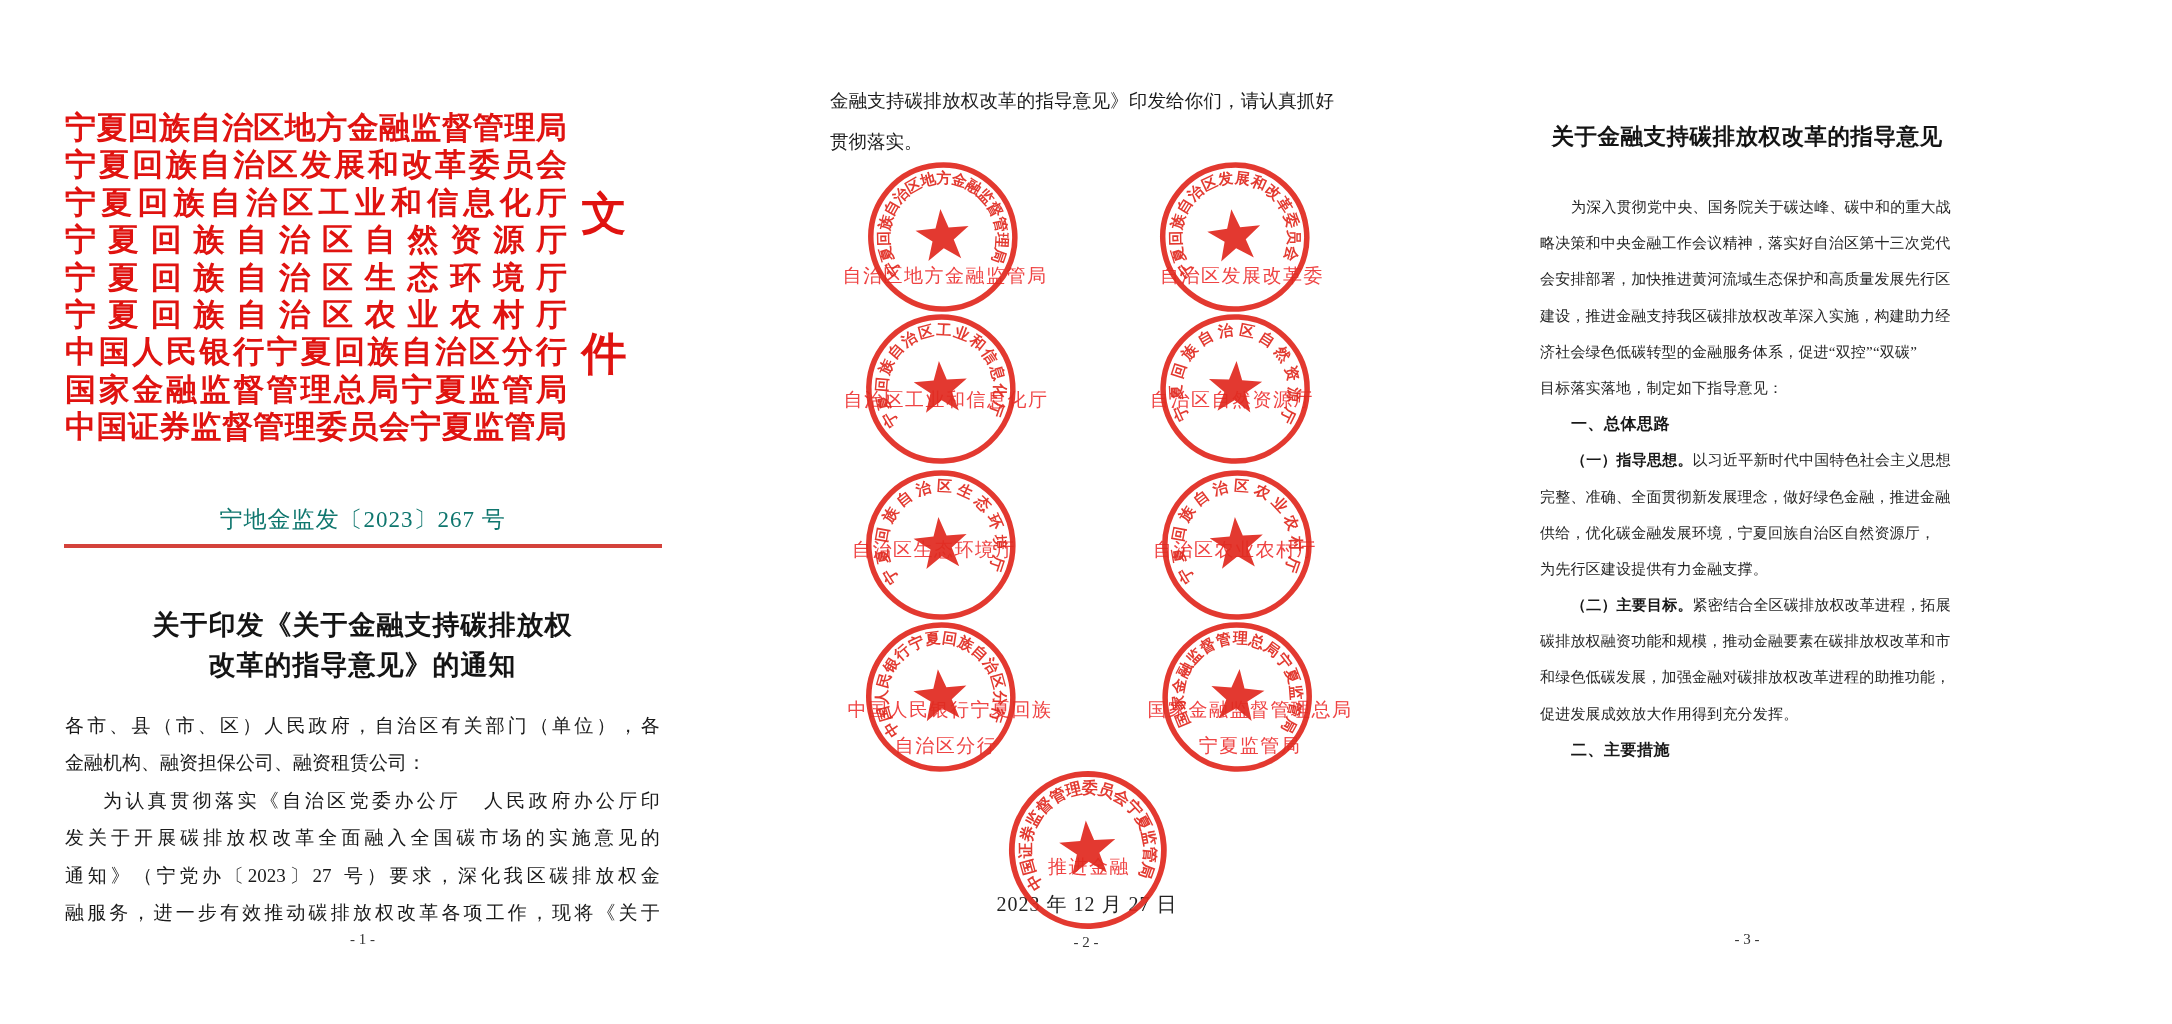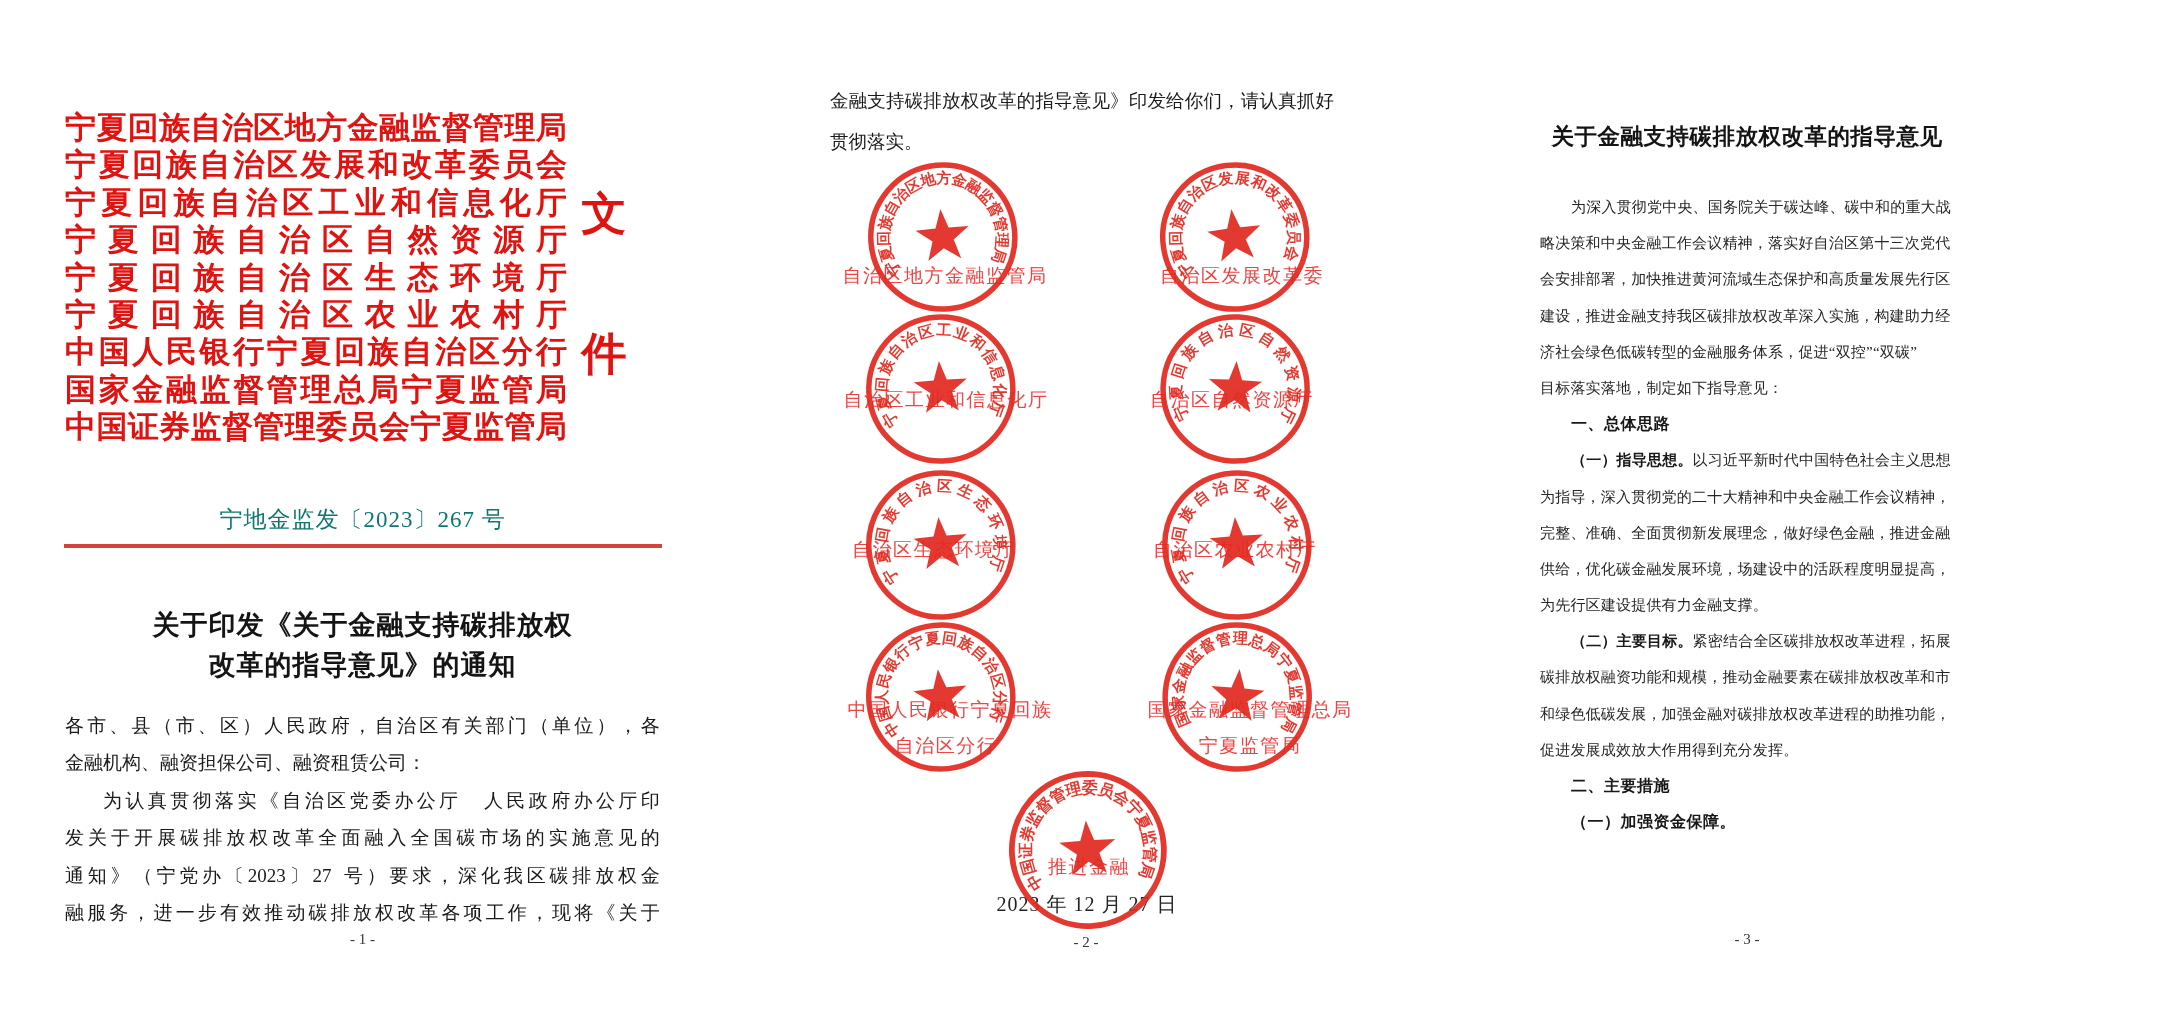--- a/index.html
+++ b/index.html
@@ -480,27 +480,25 @@
     <div class="t3">关于金融支持碳排放权改革的指导意见</div>
     <div class="p3body">
       <div class="bl ind3"><span class="blead"></span><span>为深入贯彻党中央、国务院关于碳达峰、碳中和的重大战</span></div>
       <div class="bl"><span class="blead"></span><span>略决策和中央金融工作会议精神，落实好自治区第十三次党代</span></div>
       <div class="bl"><span class="blead"></span><span>会安排部署，加快推进黄河流域生态保护和高质量发展先行区</span></div>
       <div class="bl"><span class="blead"></span><span>建设，推进金融支持我区碳排放权改革深入实施，构建助力经</span></div>
       <div class="bl"><span class="blead"></span><span>济社会绿色低碳转型的金融服务体系，促进“双控”“双碳”</span></div>
       <div class="bl"><span class="blead"></span><span>目标落实落地，制定如下指导意见：</span></div>
       <div class="bl ind3 hsec"><span>一、总体思路</span><span></span></div>
       <div class="bl ind3"><span class="blead">（一）指导思想。</span><span>以习近平新时代中国特色社会主义思想</span></div>
-      <div class="bl"><span class="blead"></span><span>为指导，深入贯彻党的二十大精神和中央金融工作会议精神，</span></div>
       <div class="bl"><span class="blead"></span><span>完整、准确、全面贯彻新发展理念，做好绿色金融，推进金融</span></div>
-      <div class="bl"><span class="blead"></span><span>供给，优化碳金融发展环境，场建设中的活跃程度明显提高，</span></div>
+      <div class="bl"><span class="blead"></span><span>供给，优化碳金融发展环境，宁夏回族自治区自然资源厅，</span></div>
       <div class="bl"><span class="blead"></span><span>为先行区建设提供有力金融支撑。</span></div>
       <div class="bl ind3"><span class="blead">（二）主要目标。</span><span>紧密结合全区碳排放权改革进程，拓展</span></div>
       <div class="bl"><span class="blead"></span><span>碳排放权融资功能和规模，推动金融要素在碳排放权改革和市</span></div>
       <div class="bl"><span class="blead"></span><span>和绿色低碳发展，加强金融对碳排放权改革进程的助推功能，</span></div>
       <div class="bl"><span class="blead"></span><span>促进发展成效放大作用得到充分发挥。</span></div>
       <div class="bl ind3 hsec"><span>二、主要措施</span><span></span></div>
-      <div class="bl ind3 hsec"><span>（一）加强资金保障。</span><span></span></div>
     </div>
     <div class="pn" style="left:1540px;top:931px;width:414px">- 3 -</div>
   </div>
 
 </div>
 
 </body></html>

